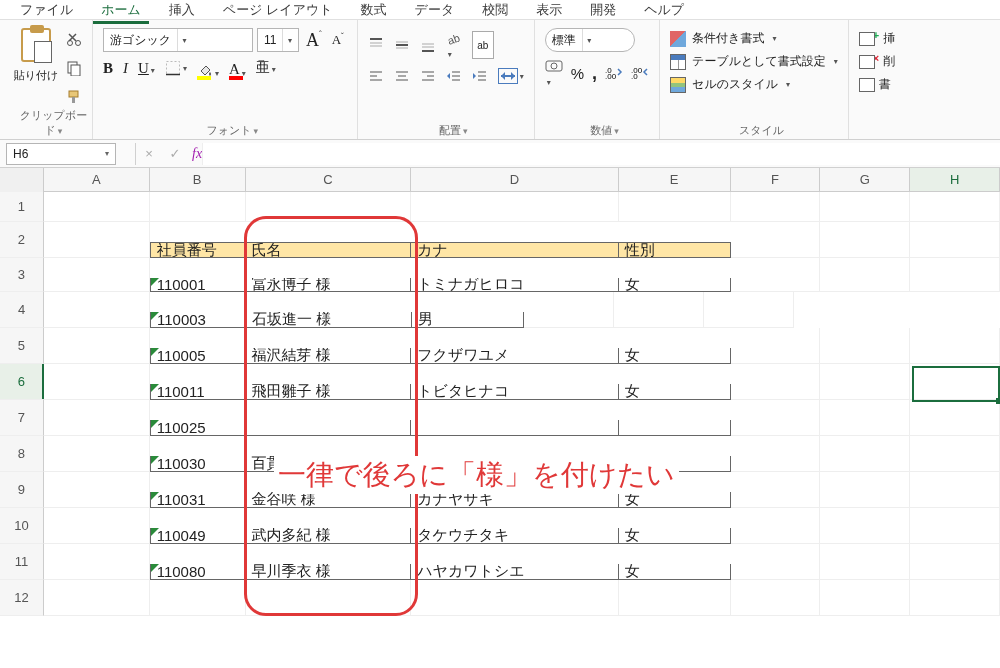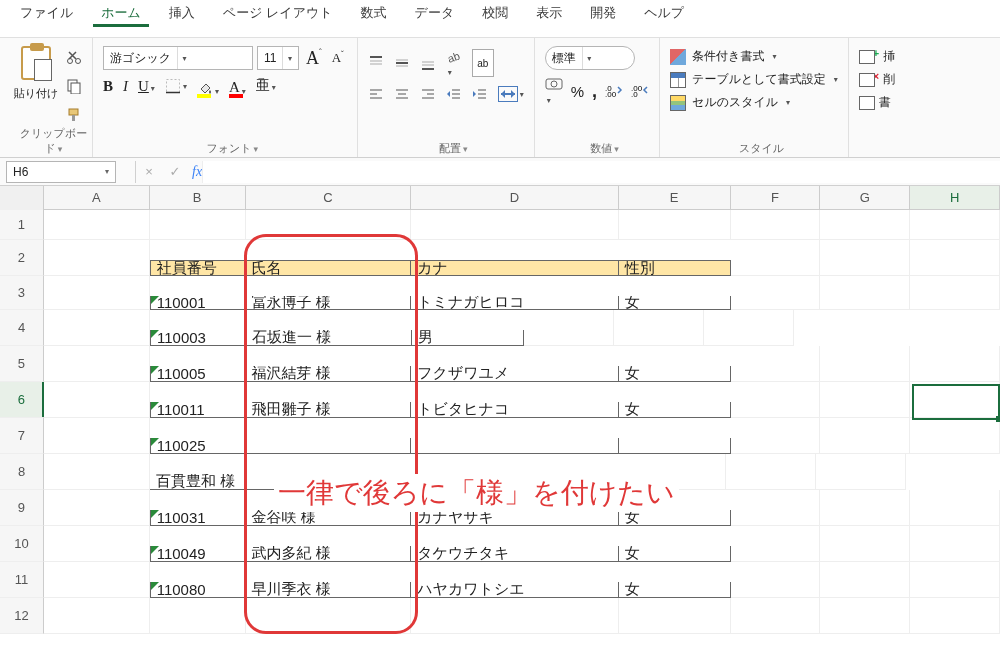--- a/index.html
+++ b/index.html
@@ -11,22 +11,22 @@
     color: #222;
     width: 1000px;
     height: 668px;
     overflow: hidden;
     position: relative;
   }
 
   
   .menubar {
     display: flex;
-    align-items: flex-start;
-    height: 38px;
+    align-items: center;
+    height: 20px;
     padding-left: 6px;
     background: #fff;
     border-bottom: 1px solid #e0e0e0;
     font-size: 13px;
   }
   .menu-item {
     padding: 4px 14px 4px;
     color: #3a3a3a;
     cursor: pointer;
   }
@@ -180,21 +180,21 @@
   }
   .namebox {
     width:110px; height:22px; margin-left:6px;
     border:1px solid #b5b5b5; background:#fff;
     display:flex; align-items:center; padding:0 6px;
     font-size:12px; justify-content:space-between;
   }
   .namebox .dd { font-size:8px; color:#666;}
   .fx-gap { width:20px; border-right:1px solid #d0d0d0; height:22px;}
   .fx-btn { width:26px; text-align:center; color:#aaa; font-size:13px;}
-  .fx-sym { font-style:italic; font-family:"Times New Roman",serif; color:#3b82f6; font-size:14px; margin-left:4px;}
+  .fx-sym { font-style:italic; font-family:"Times New Roman",serif; color:#a21caf; font-size:14px; margin-left:4px;}
   .fx-input { flex:1; height:22px; border-left:1px solid #eee; background:#fff;}
 
   
   .sheet { position:relative; user-select:none; }
   .col-headers {
     display:flex;
     height:24px;
     border-bottom:1px solid #ccc;
     background:#f6f6f6;
   }
@@ -623,20 +623,21 @@
         <div class="cell cw-C tbl-border"></div>
         <div class="cell cw-D tbl-border"></div>
         <div class="cell cw-E tbl-border"></div>
         <div class="cell cw-F"></div>
         <div class="cell cw-G"></div>
         <div class="cell cw-H"></div>
       </div>
       <div class="row">
         <div class="rowh">8</div>
         <div class="cell cw-A"></div>
+        <div class="cell cw-B tbl-border tbl-border-left num-tri">110030</div>
         <div class="cell cw-C tbl-border">百貫豊和 様</div>
         <div class="cell cw-D tbl-border">ユカドユカス</div>
         <div class="cell cw-E tbl-border">男</div>
         <div class="cell cw-F"></div>
         <div class="cell cw-G"></div>
         <div class="cell cw-H"></div>
       </div>
       <div class="row">
         <div class="rowh">9</div>
         <div class="cell cw-A"></div>

